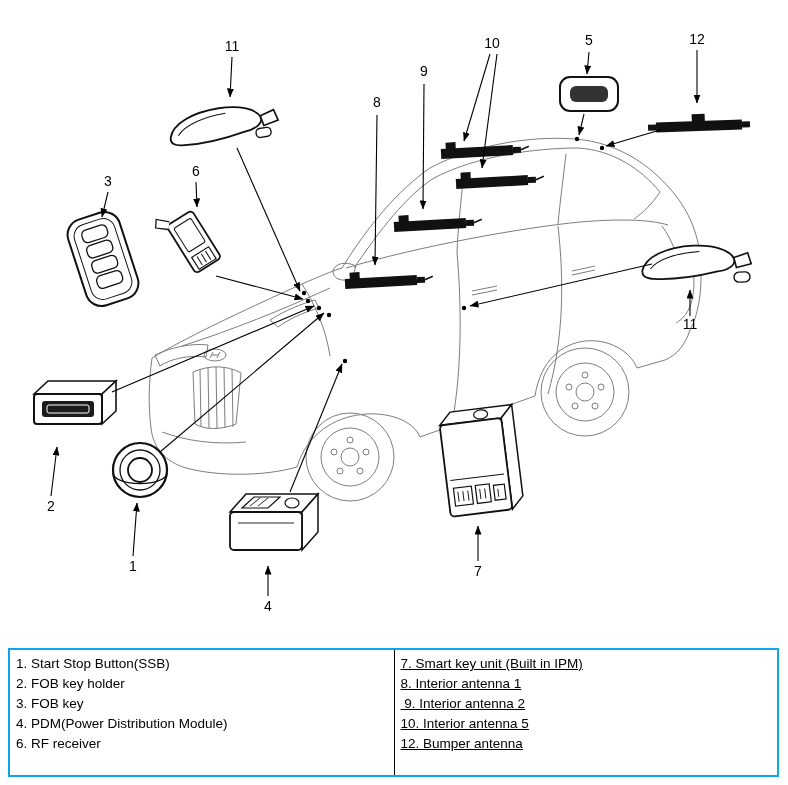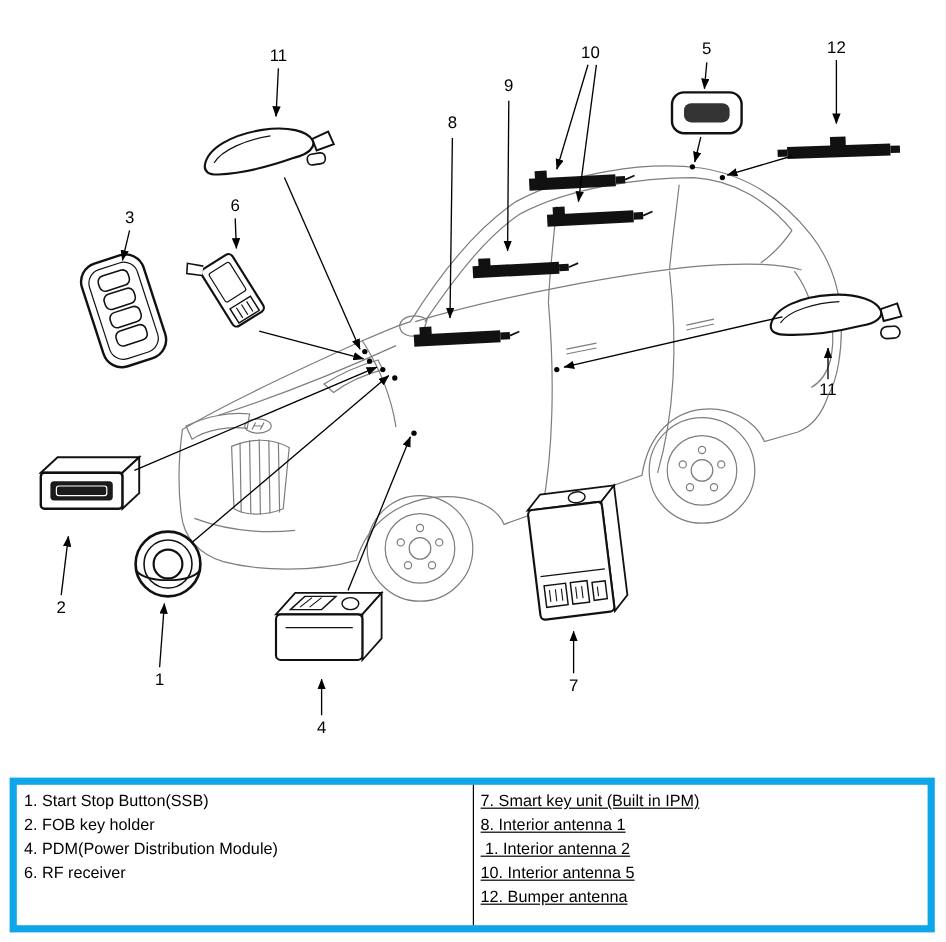--- a/index.html
+++ b/index.html
@@ -6,21 +6,21 @@
   .page{
     position:relative;width:788px;height:785px;background:#fff;
     font-family:"Liberation Sans",sans-serif;outline:1px solid #cfcfcf;overflow:hidden;
   }
   .diagram-svg{position:absolute;top:0;left:0;}
   .num{font:14px "Liberation Sans",sans-serif;fill:#000;}
   .ldr{stroke:#000;stroke-width:1.1;fill:none;marker-end:url(#ah);}
   .car{stroke:#7d7d7d;fill:none;stroke-width:1;}
   .legend{
     position:absolute;left:8px;top:648px;width:771px;height:129px;
-    border:6px solid #0ea5e9;display:flex;box-sizing:border-box;background:#fff;
+    border:2px solid #0ea5e9;display:flex;box-sizing:border-box;background:#fff;
   }
   .legend-col{width:50%;padding:4px 6px;box-sizing:border-box;}
   .legend-col.right{border-left:1px solid #000;text-decoration:underline;}
   .legend-row{font-size:13.5px;line-height:20px;color:#000;white-space:pre;}
 </style>
 </head>
 <body>
 
 <div class="page">
 
@@ -218,25 +218,26 @@
     <text class="num" x="492" y="48" text-anchor="middle">10</text>
     <text class="num" x="232" y="51" text-anchor="middle">11</text>
     <text class="num" x="690" y="329" text-anchor="middle">11</text>
     <text class="num" x="697" y="44" text-anchor="middle">12</text>
   </svg>
 
   <div class="legend">
     <div class="legend-col">
       <div class="legend-row">1. Start Stop Button(SSB)</div>
       <div class="legend-row">2. FOB key holder</div>
+      <div class="legend-row">3. FOB key</div>
       <div class="legend-row">4. PDM(Power Distribution Module)</div>
       <div class="legend-row">6. RF receiver</div>
     </div>
     <div class="legend-col right">
       <div class="legend-row">7. Smart key unit (Built in IPM)</div>
       <div class="legend-row">8. Interior antenna 1</div>
-      <div class="legend-row"> 1. Interior antenna 2</div>
+      <div class="legend-row"> 9. Interior antenna 2</div>
       <div class="legend-row">10. Interior antenna 5</div>
       <div class="legend-row">12. Bumper antenna</div>
     </div>
   </div>
 
 </div>
 
 </body></html>

